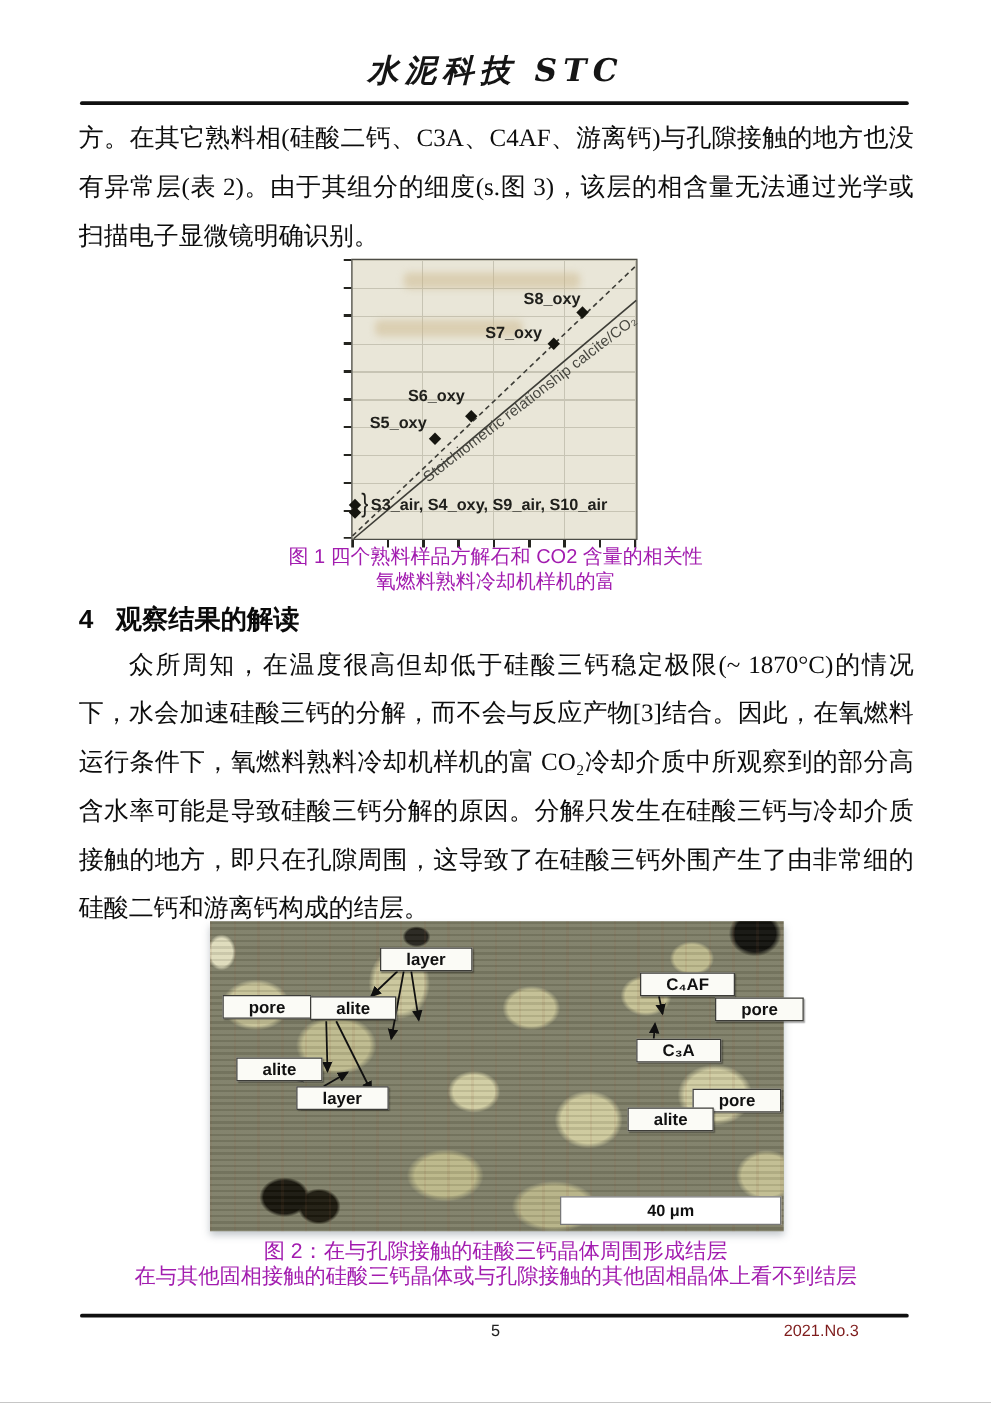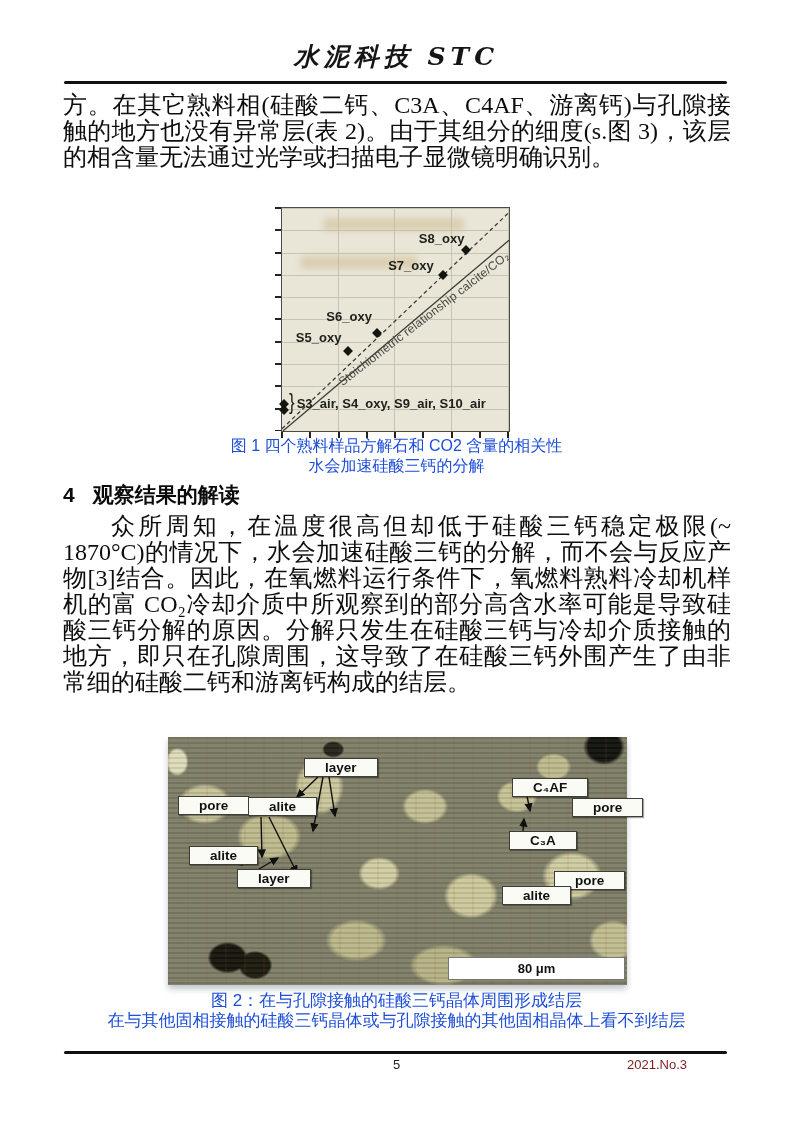--- a/index.html
+++ b/index.html
@@ -13,21 +13,21 @@
     position:absolute;top:40px;left:0;width:100%;text-align:center;
     font-family:"DejaVu Serif","Liberation Serif",serif;
     font-style:italic;font-weight:bold;font-size:25px;letter-spacing:5px;color:#151515;
   }
   .rule{position:absolute;left:64px;width:663px;height:3px;background:#101010;border-radius:2px;}
   .rule-top{top:81px;}
   .rule-bottom{top:1051px;}
   
   .bodytext{
     position:absolute;left:63px;width:668px;
-    font-size:24px;line-height:26px;text-align:justify;color:#0d0d0d;
+    font-size:20px;line-height:39px;text-align:justify;color:#0d0d0d;
   }
   .para1{top:92px;}
   .para2{top:513px;text-indent:2em;}
   .section-heading{
     position:absolute;left:63px;top:481px;
     font-family:"Liberation Sans","DejaVu Sans",sans-serif;
     font-weight:bold;font-size:21px;color:#0a0a0a;
   }
   .section-heading .num{margin-right:18px;}
   
@@ -65,21 +65,21 @@
     position:absolute;font-size:13px;font-weight:bold;color:#20201c;white-space:nowrap;
   }
   .cluster-row{
     position:absolute;left:7px;top:185px;display:flex;align-items:center;gap:2px;
     font-size:13px;font-weight:bold;color:#20201c;white-space:nowrap;
   }
   .brace{font-size:17px;font-weight:normal;transform:scaleY(1.25);}
   .caption{
     position:absolute;left:0;width:100%;text-align:center;
     font-family:"Liberation Sans","DejaVu Sans",sans-serif;
-    font-size:16px;line-height:20px;color:#1d4ed8;
+    font-size:16px;line-height:20px;color:#a21caf;
   }
   .caption-fig1{top:436px;}
   .caption-fig2{top:991px;font-size:17px;}
   
   .micrograph{
     position:absolute;left:168px;top:737px;width:459px;height:248px;
     background:
       radial-gradient(ellipse 28px 22px at 13% 89%, #141209 0 60%, rgba(20,18,9,0) 72%),
       radial-gradient(ellipse 24px 20px at 19% 92%, #1a170c 0 60%, rgba(26,23,12,0) 72%),
       radial-gradient(ellipse 30px 26px at 95% 4%, #0f0f0b 0 55%, rgba(15,15,11,0) 70%),
@@ -161,21 +161,21 @@
       <div class="pt-label" style="left: calc(42% - 51px); top: calc(56% - 24px);">S6_oxy</div>
       <div class="marker" style="left: 71%; top: 30%;"></div>
       <div class="pt-label" style="left: calc(71% - 55px); top: calc(30% - 17px);">S7_oxy</div>
       <div class="marker" style="left: 81%; top: 19%;"></div>
       <div class="pt-label" style="left: calc(81% - 47px); top: calc(19% - 19px);">S8_oxy</div>
       <div class="marker" style="left: 0.8%; top: 87.7%;"></div>
       <div class="marker" style="left: 0.8%; top: 90.8%;"></div>
     </div>
   <div class="caption caption-fig1">
     <div>图 1  四个熟料样品方解石和 CO2 含量的相关性</div>
-    <div>水会加速硅酸三钙的分解</div>
+    <div>氧燃料熟料冷却机样机的富</div>
   </div>
 
   <div class="section-heading">
     <span class="num">4</span><span>观察结果的解读</span>
   </div>
 
   <div class="bodytext para2">众所周知，在温度很高但却低于硅酸三钙稳定极限(~ 1870°C)的情况下，水会加速硅酸三钙的分解，而不会与反应产物[3]结合。因此，在氧燃料运行条件下，氧燃料熟料冷却机样机的富 CO₂冷却介质中所观察到的部分高含水率可能是导致硅酸三钙分解的原因。分解只发生在硅酸三钙与冷却介质接触的地方，即只在孔隙周围，这导致了在硅酸三钙外围产生了由非常细的硅酸二钙和游离钙构成的结层。</div>
 
   <div class="micrograph">
     <svg class="fig2-arrows" viewBox="0 0 459 248">
@@ -199,21 +199,21 @@
     <div class="mlabel" style="left:10px;top:59px;">pore</div>
     <div class="mlabel" style="left:80px;top:60px;">alite</div>
     <div class="mlabel" style="left:136px;top:21px;">layer</div>
     <div class="mlabel" style="left:344px;top:41px;">C₄AF</div>
     <div class="mlabel" style="left:404px;top:61px;">pore</div>
     <div class="mlabel" style="left:341px;top:94px;">C₃A</div>
     <div class="mlabel" style="left:21px;top:109px;">alite</div>
     <div class="mlabel" style="left:69px;top:132px;">layer</div>
     <div class="mlabel" style="left:386px;top:134px;">pore</div>
     <div class="mlabel" style="left:334px;top:149px;">alite</div>
-    <div class="scalebar">80 μm</div>
+    <div class="scalebar">40 μm</div>
   </div>
   <div class="caption caption-fig2">
     <div>图 2：在与孔隙接触的硅酸三钙晶体周围形成结层</div>
     <div>在与其他固相接触的硅酸三钙晶体或与孔隙接触的其他固相晶体上看不到结层</div>
   </div>
 
   <div class="rule rule-bottom"></div>
   <div class="footer-page">5</div>
   <div class="footer-issue">2021.No.3</div>
 

